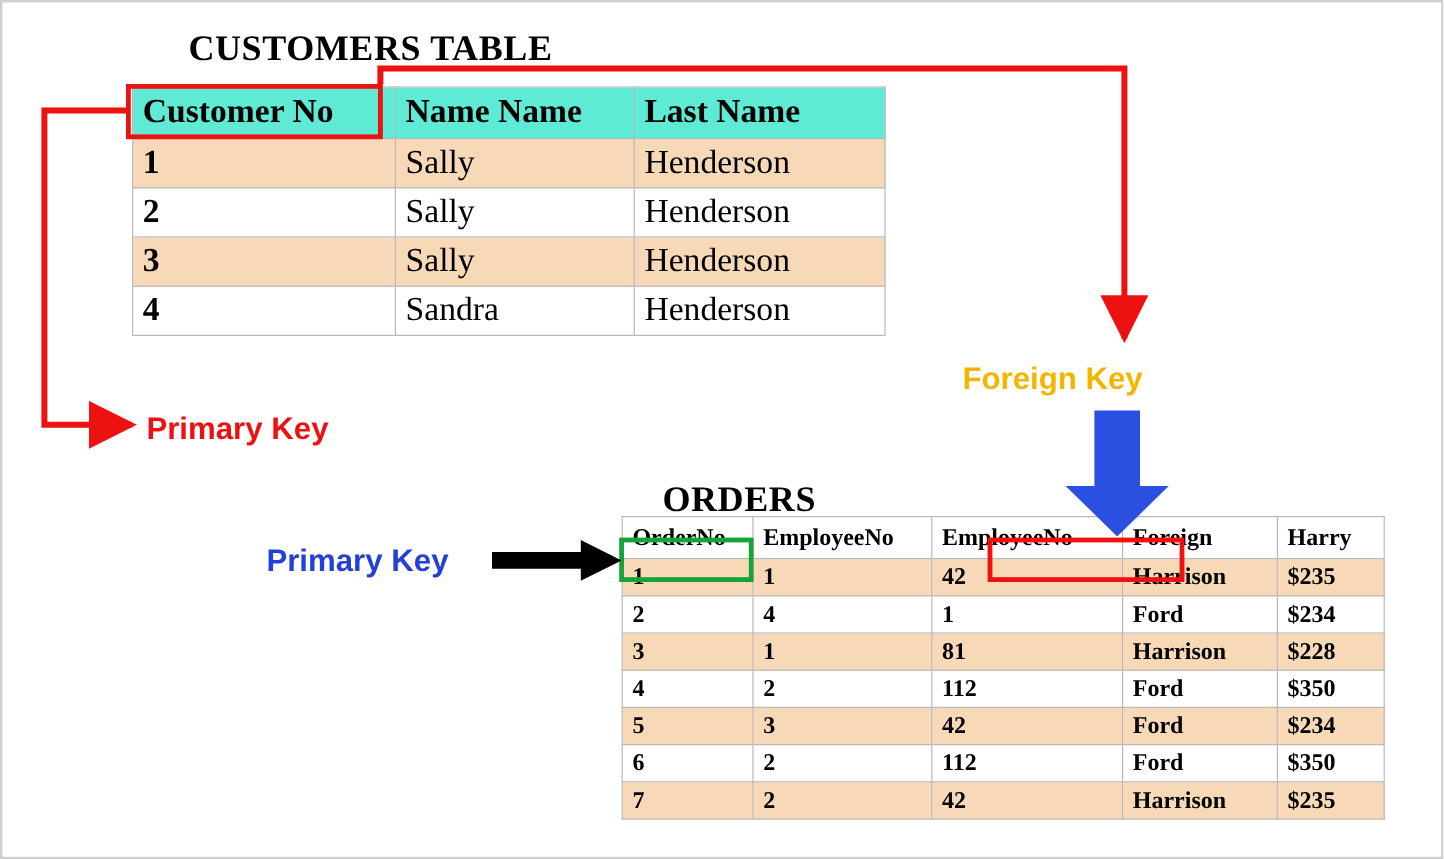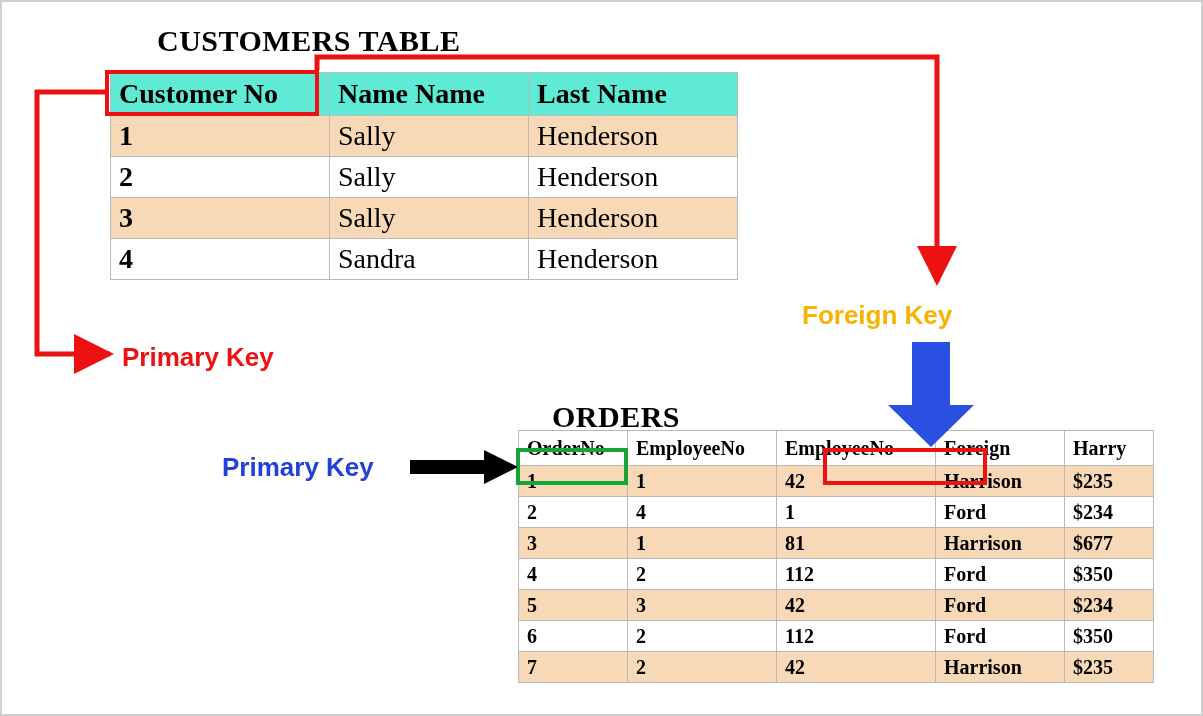--- a/index.html
+++ b/index.html
@@ -123,21 +123,21 @@
       <td>4</td>
       <td>1</td>
       <td>Ford</td>
       <td>$234</td>
     </tr>
     <tr class="alt">
       <td>3</td>
       <td>1</td>
       <td>81</td>
       <td>Harrison</td>
-      <td>$677</td>
+      <td>$228</td>
     </tr>
     <tr>
       <td>4</td>
       <td>2</td>
       <td>112</td>
       <td>Ford</td>
       <td>$350</td>
     </tr>
     <tr class="alt">
       <td>5</td>

